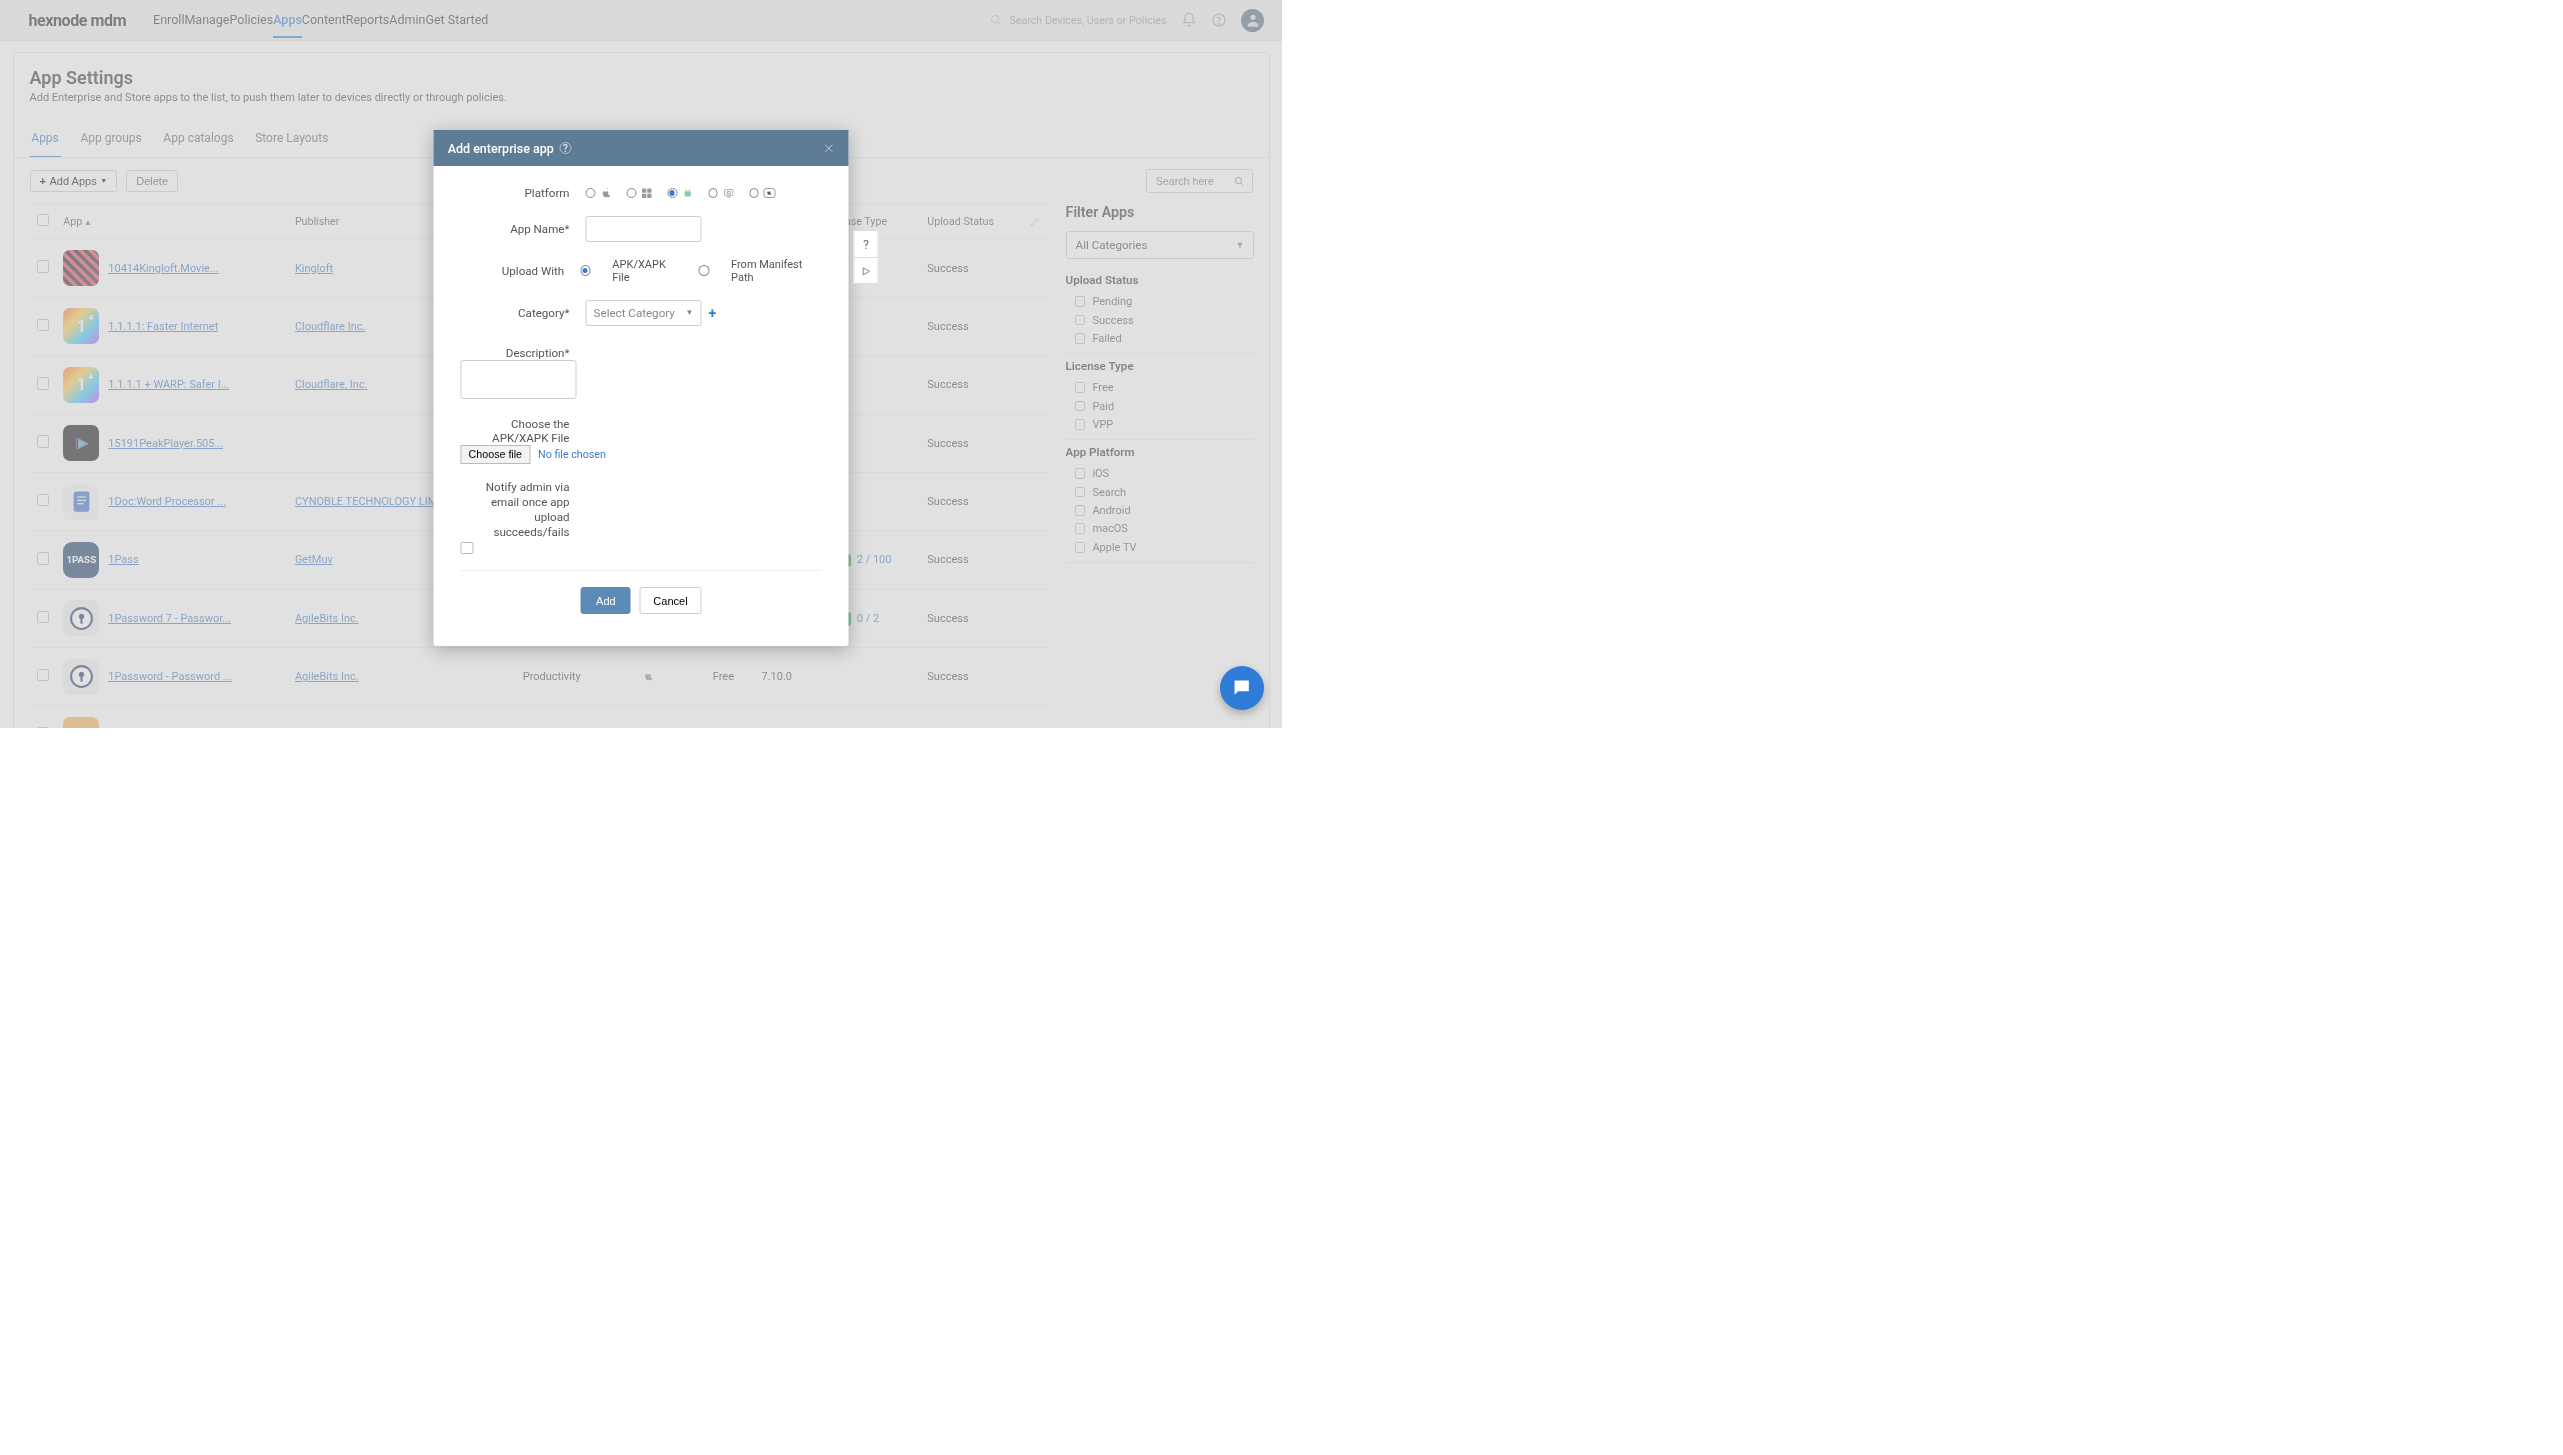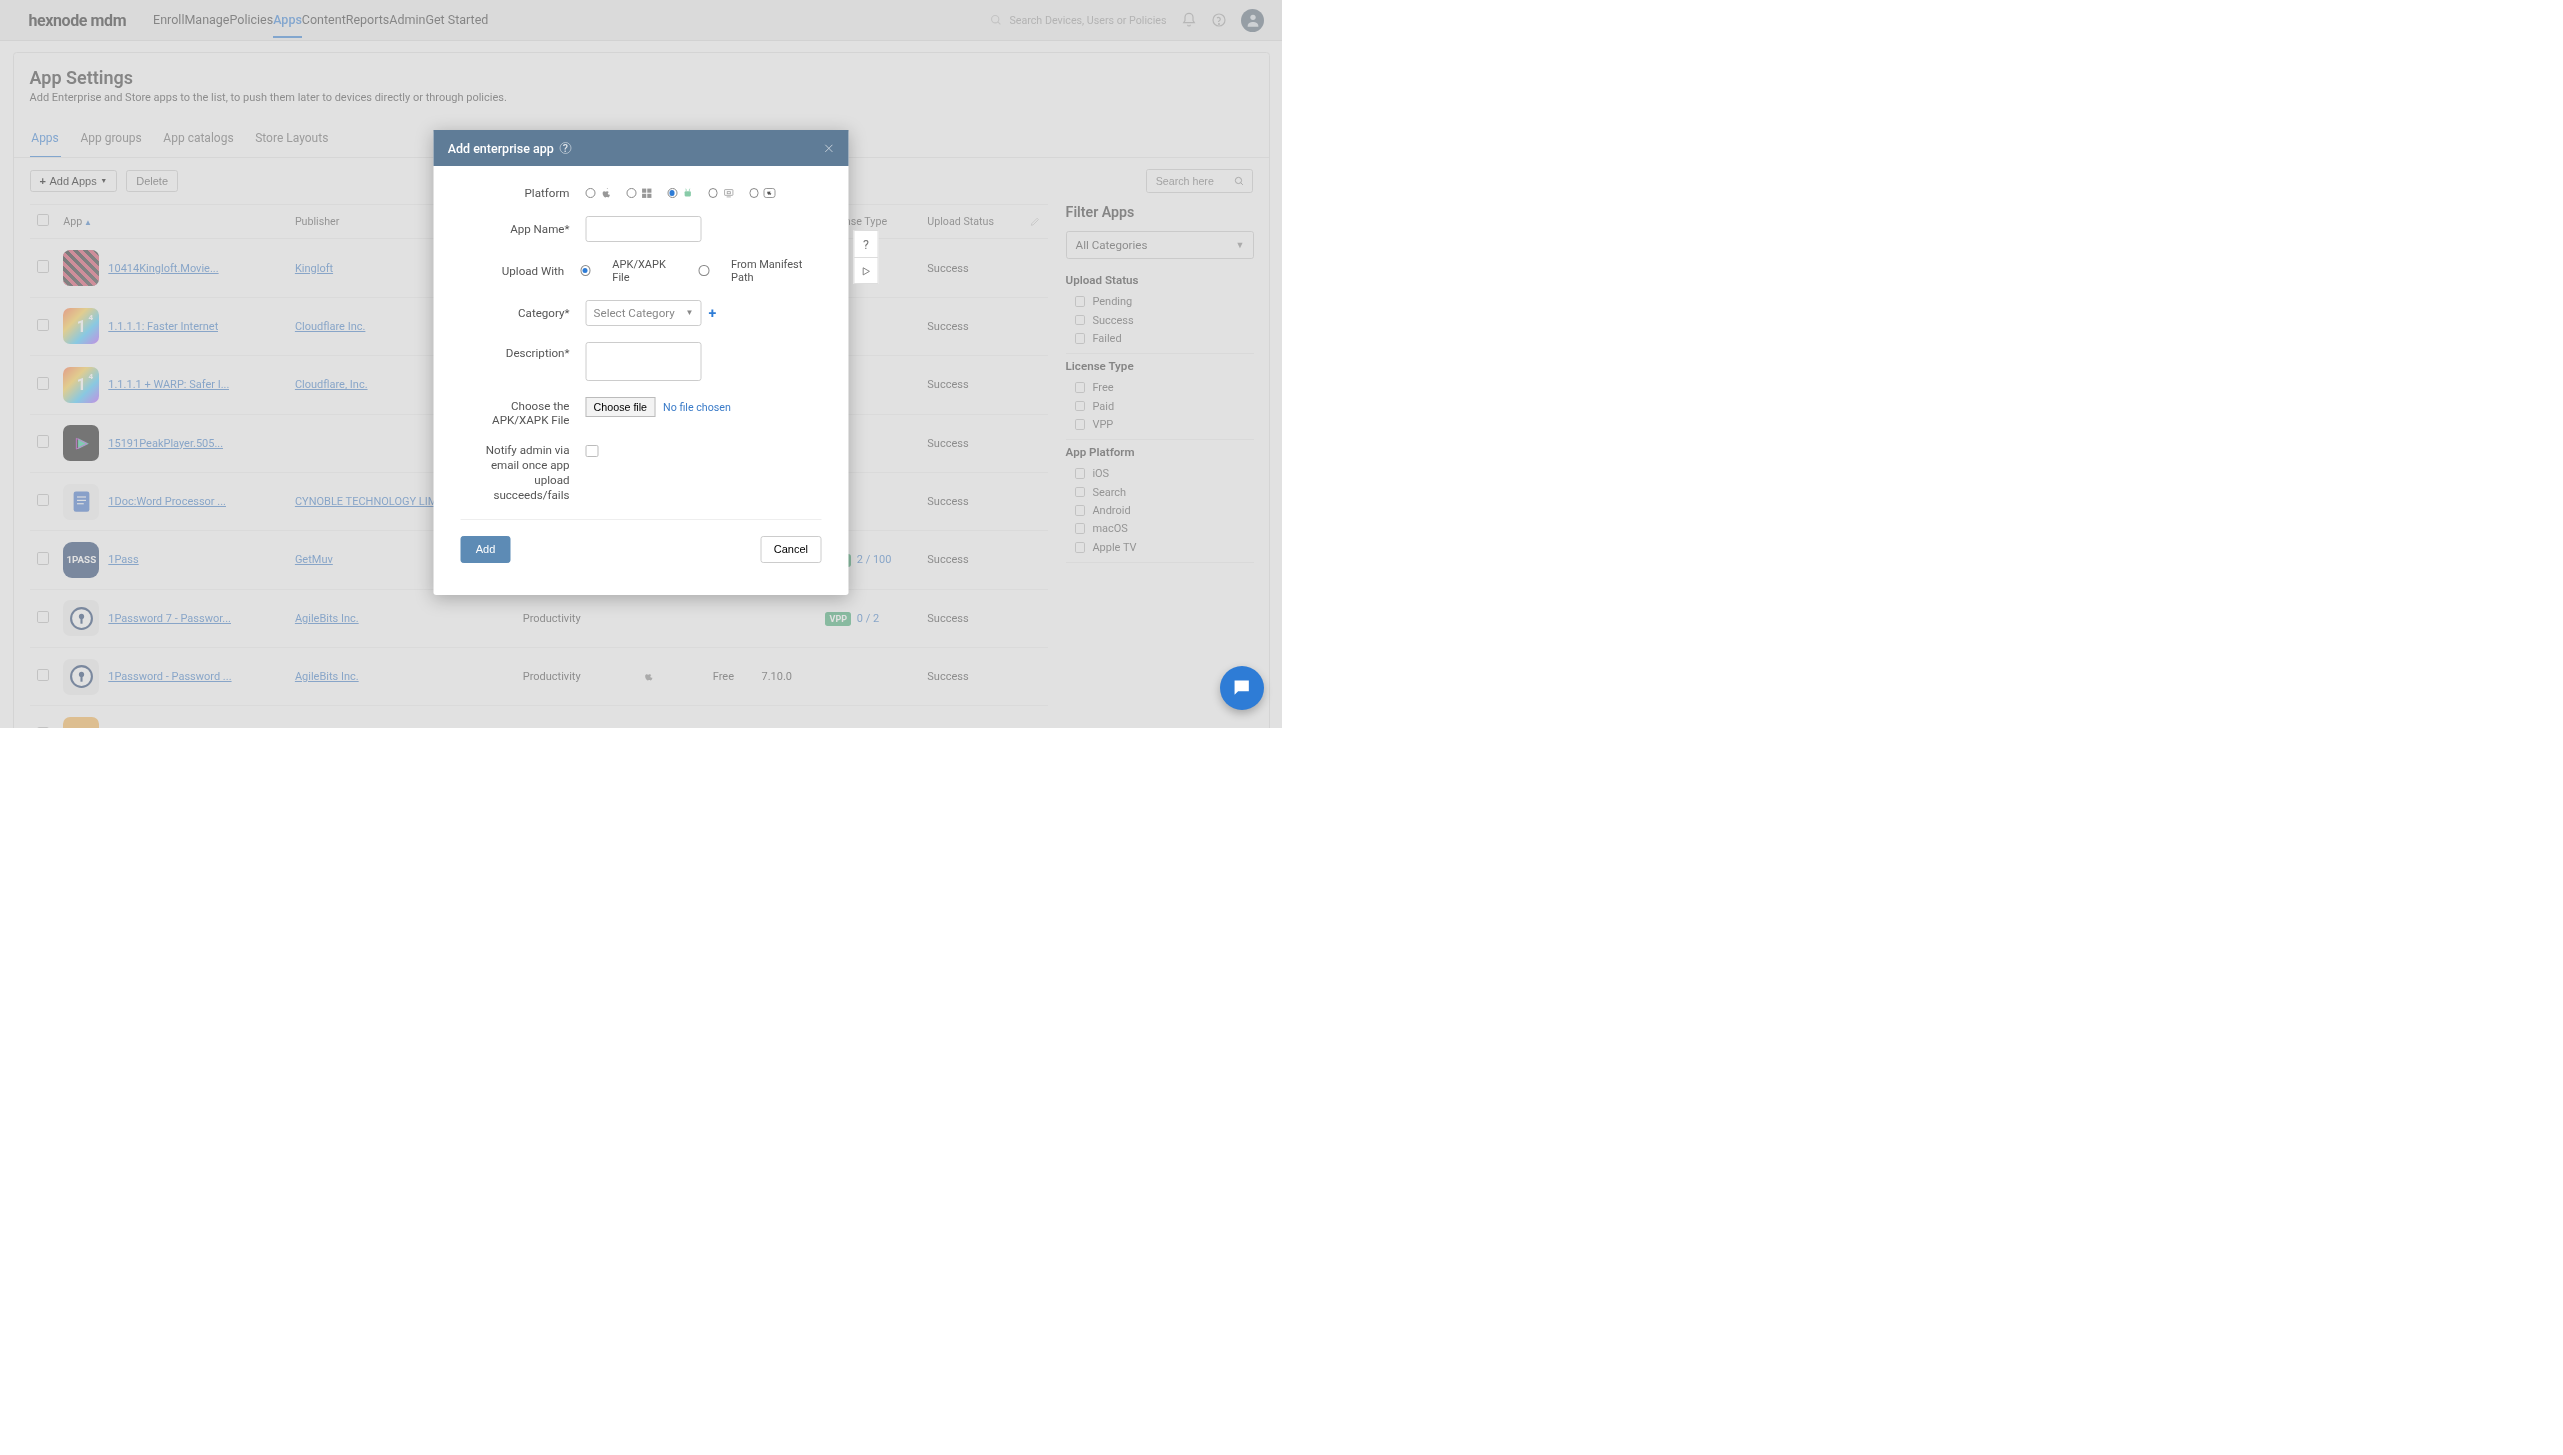--- a/index.html
+++ b/index.html
@@ -77,23 +77,23 @@
 .radio-group { display: flex; gap: 18px; align-items: center; }
 .radio-group label { display: flex; align-items: center; gap: 22px; font-size: 11px; color: #555; }
 .rad { width: 10.7px; height: 10.7px; border: 0.9px solid #888; border-radius: 50%; display: inline-flex; align-items: center; justify-content: center; }
 .rad.sel::after { content: ""; width: 5.3px; height: 5.3px; background: #2e7cd6; border-radius: 50%; }
 .minput, .mtextarea, .mselect { border: 0.9px solid #ccc; border-radius: 2.7px; padding: 5.3px 7.1px; font-size: 11.6px; width: 116px; }
 .mtextarea { height: 39px; resize: none; width: 116px; }
 .mselect { width: 116px; background: #fff; color: #888; display: inline-flex; justify-content: space-between; align-items: center; }
 .addcat { color: #2e7cd6; font-size: 14.2px; margin-left: 7.1px; font-weight: 700; }
 .choosebtn { border: 0.9px solid #bbb; background: #f3f3f3; padding: 2.7px 7.1px; font-size: 10.7px; }
 .nofile { font-size: 10.7px; color: #3a7bc8; margin-left: 5px; }
-.mrow.align-top { align-items: flex-start; }
+.mrow.align-top { align-items: flex-start; flex-direction: column; }
 .modal-sep { border-top: 0.9px solid #eee; margin: 7.1px 0 16px; }
-.modal-footer { display: flex; justify-content: space-between; gap: 9px; padding: 0 0 18px; }
+.modal-footer { display: flex; justify-content: center; gap: 9px; padding: 0 0 18px; }
 .side-helpers { position: absolute; right: -32px; top: 64px; width: 27px; }
 .side-helpers .hbox { width: 25px; height: 27px; border: 0.9px solid #ddd; background: #fff; display: flex; align-items: center; justify-content: center; color: #777; font-size: 12.5px; }
 .side-helpers .hbox:first-child { border-bottom: none; }
 
 .platform-radios { display: flex; gap: 14.2px; align-items: center; }
 .prad { display: flex; align-items: center; gap: 4.4px; }
 .prad .rad { width: 9.8px; height: 9.8px; }
 .picon { width: 12.5px; height: 12.5px; opacity: 0.6; }
 
 .pencil { opacity: 0.5; }

